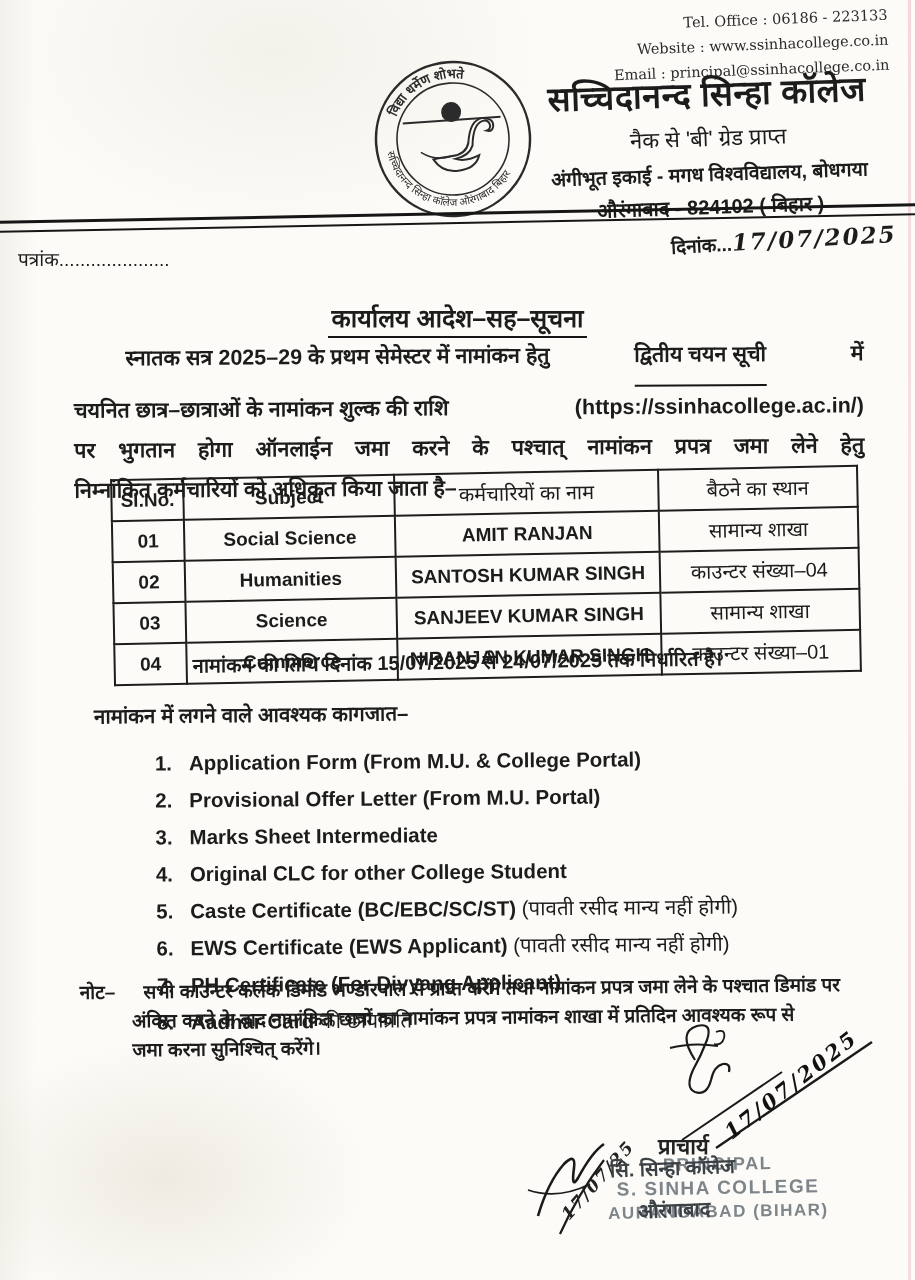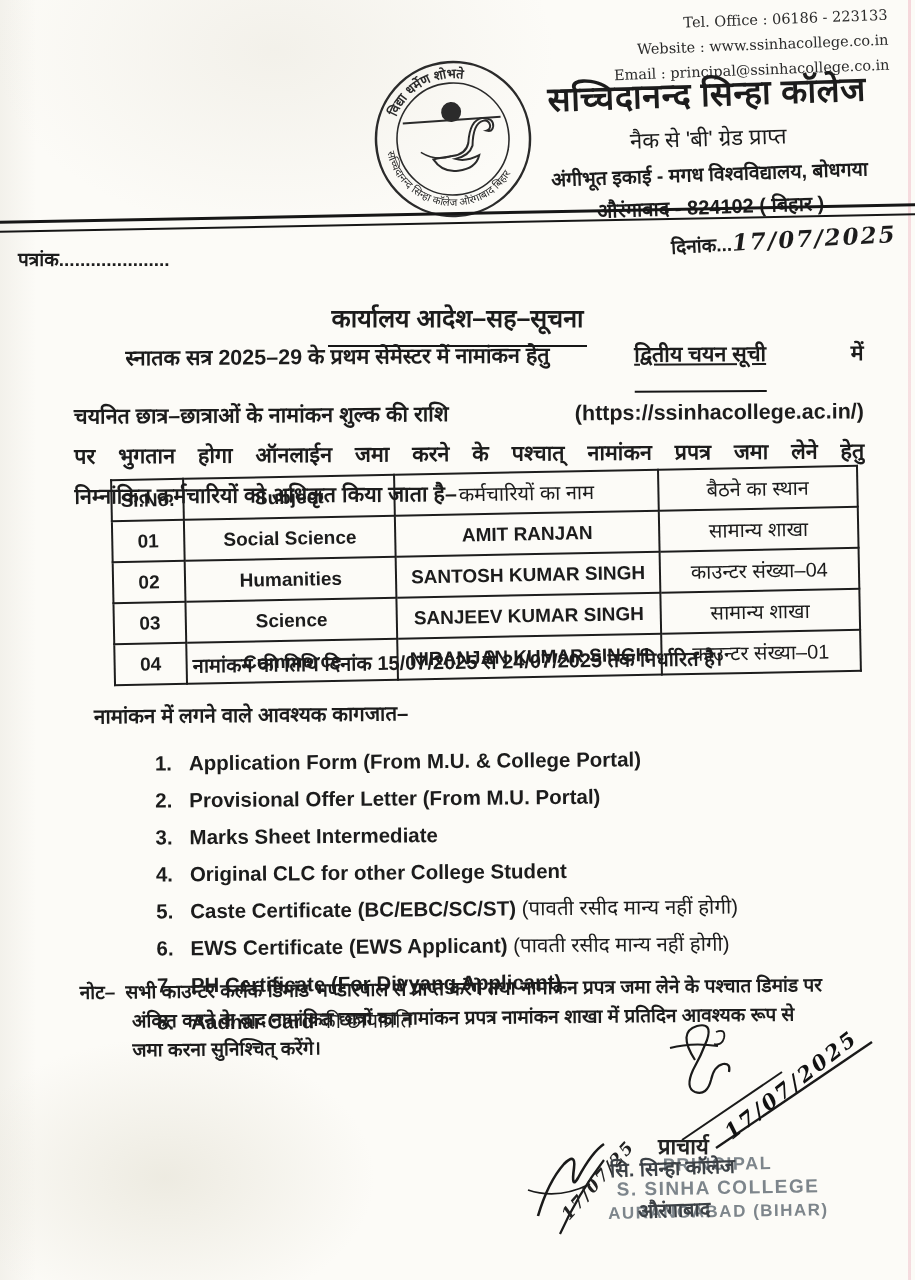--- a/index.html
+++ b/index.html
@@ -20,49 +20,49 @@
   .contact{position:absolute;top:8px;right:26px;text-align:right;font-size:14.5px;line-height:25px;color:#2a2a2a;transform:rotate(-2.2deg);font-family:"DejaVu Serif", serif;}
   .office-label{position:absolute;left:12px;top:92px;font-size:31px;font-weight:bold;letter-spacing:1px;}
   .seal{position:absolute;left:372px;top:58px;width:162px;height:162px;transform:rotate(-4deg);}
   .college-block{position:absolute;top:70px;right:14px;width:385px;text-align:center;transform:rotate(-2deg);}
   .college-name{font-size:34px;font-weight:bold;letter-spacing:.5px;white-space:nowrap;}
   .grade-line{font-size:22px;margin-top:6px;}
   .affil-line{font-size:19.5px;font-weight:bold;margin-top:8px;white-space:nowrap;}
   .addr-line{font-size:20px;font-weight:bold;margin-top:6px;}
   .rule{position:absolute;left:-8px;top:212px;width:940px;height:7px;border-top:3.5px solid #161616;border-bottom:2px solid #161616;transform:rotate(-1.1deg);}
   
-  .ref-no{position:absolute;left:18px;top:246px;font-size:19px;font-weight:bold;}
+  .ref-no{position:absolute;left:18px;top:246px;font-size:19px;font-weight:normal;}
   .date-line{position:absolute;right:18px;top:226px;font-size:19px;font-weight:bold;transform:rotate(-3deg);}
   .hand{font-family:"DejaVu Serif", serif;font-style:italic;font-weight:bold;}
   .date-line .hand{font-size:23px;letter-spacing:2px;}
   
   .doc-title{position:absolute;left:0;top:300px;width:100%;text-align:center;font-size:25px;font-weight:bold;}
-  .doc-title span{border-bottom:2.5px solid #161616;padding:0 4px 13px;}
+  .doc-title span{border-bottom:2.5px solid #161616;padding:0 4px 4px;}
   .body-text{position:absolute;left:74px;top:336px;width:790px;font-size:21.5px;font-weight:bold;transform:rotate(-.4deg);}
   .body-line{line-height:40px;text-align:justify;text-align-last:justify;white-space:nowrap;display:flex;justify-content:space-between;}
   .body-line.flow{display:block;white-space:normal;}
   .indent{padding-left:52px;}
   .last-line{text-align:left;text-align-last:left;display:block;white-space:normal;}
-  .u{border-bottom:2px solid #161616;padding-bottom:16px;text-decoration:underline;}
+  .u{border-bottom:2px solid #161616;padding-bottom:10px;}
   .body-line .w{flex:0 0 auto;}
   
   .enr-table{position:absolute;left:112px;top:472px;width:748px;border-collapse:collapse;transform:rotate(-1.1deg);font-size:20px;}
   .enr-table td,.enr-table th{border:2px solid #1d1d1d;padding:4px 6px;text-align:center;height:31px;}
   .enr-table .lat{font-weight:bold;font-size:19px;}
   .enr-table .dev{font-weight:normal;font-size:20px;}
   .schedule-line{position:absolute;left:0;top:648px;width:100%;text-align:center;font-size:20px;font-weight:bold;transform:rotate(-.8deg);}
   
   .docs-heading{position:absolute;left:94px;top:700px;font-size:20.5px;font-weight:bold;transform:rotate(-.6deg);}
   .docs-list{position:absolute;left:156px;top:742px;transform:rotate(-.5deg);}
   .doc-item{font-size:20.5px;font-weight:bold;line-height:37px;white-space:nowrap;}
   .doc-item .no{display:inline-block;width:34px;}
   .doc-item .suf{font-weight:normal;}
   
   .note{position:absolute;left:80px;top:974px;width:775px;font-size:19px;font-weight:bold;line-height:29px;transform:rotate(-.6deg);}
-  .note .note-label{float:left;margin-right:10px;}
+  .note .note-label{float:left;margin-right:28px;}
   .note .cont{padding-left:52px;}
   
   .sig-area{position:absolute;left:520px;top:1020px;width:395px;height:230px;}
   .sig-svg{position:absolute;left:0;top:0;}
   .hand-date-1{position:absolute;left:190px;top:52px;transform:rotate(-38deg);font-size:21px;letter-spacing:3px;color:#111;}
   .hand-date-2{position:absolute;left:28px;top:150px;transform:rotate(-48deg);font-size:17px;letter-spacing:2px;color:#222;}
   .designation{position:absolute;left:138px;top:110px;font-size:22px;font-weight:bold;color:#222;}
   .stamp{position:absolute;left:38px;top:132px;width:320px;text-align:center;color:#7d858b;font-weight:bold;letter-spacing:1.5px;transform:rotate(-1deg);}
   .stamp div{line-height:24px;}
   .stamp .l1{font-size:18px;}

